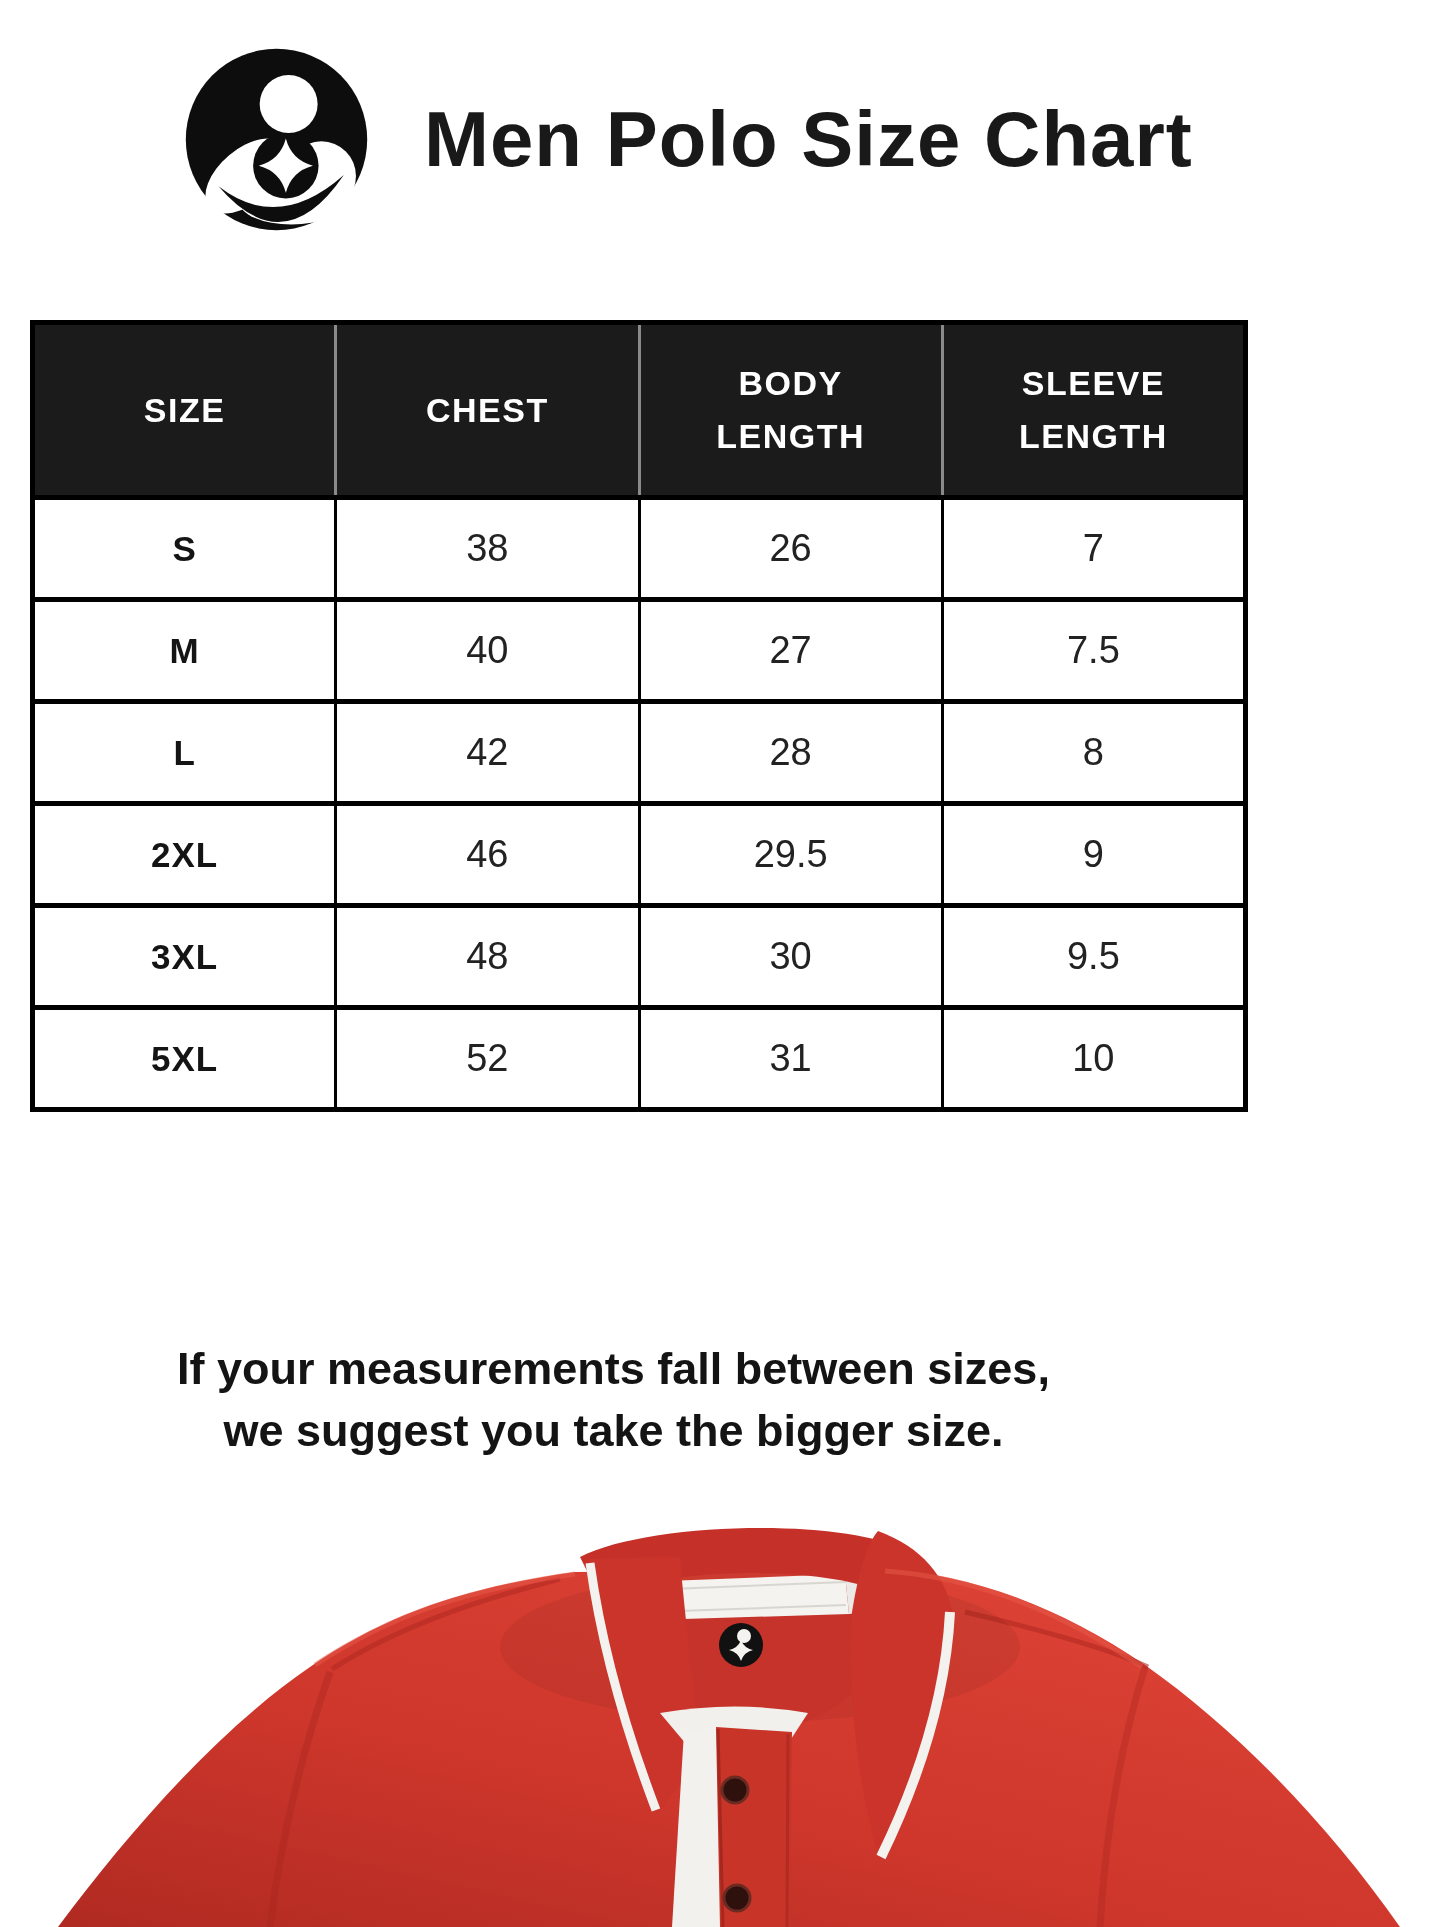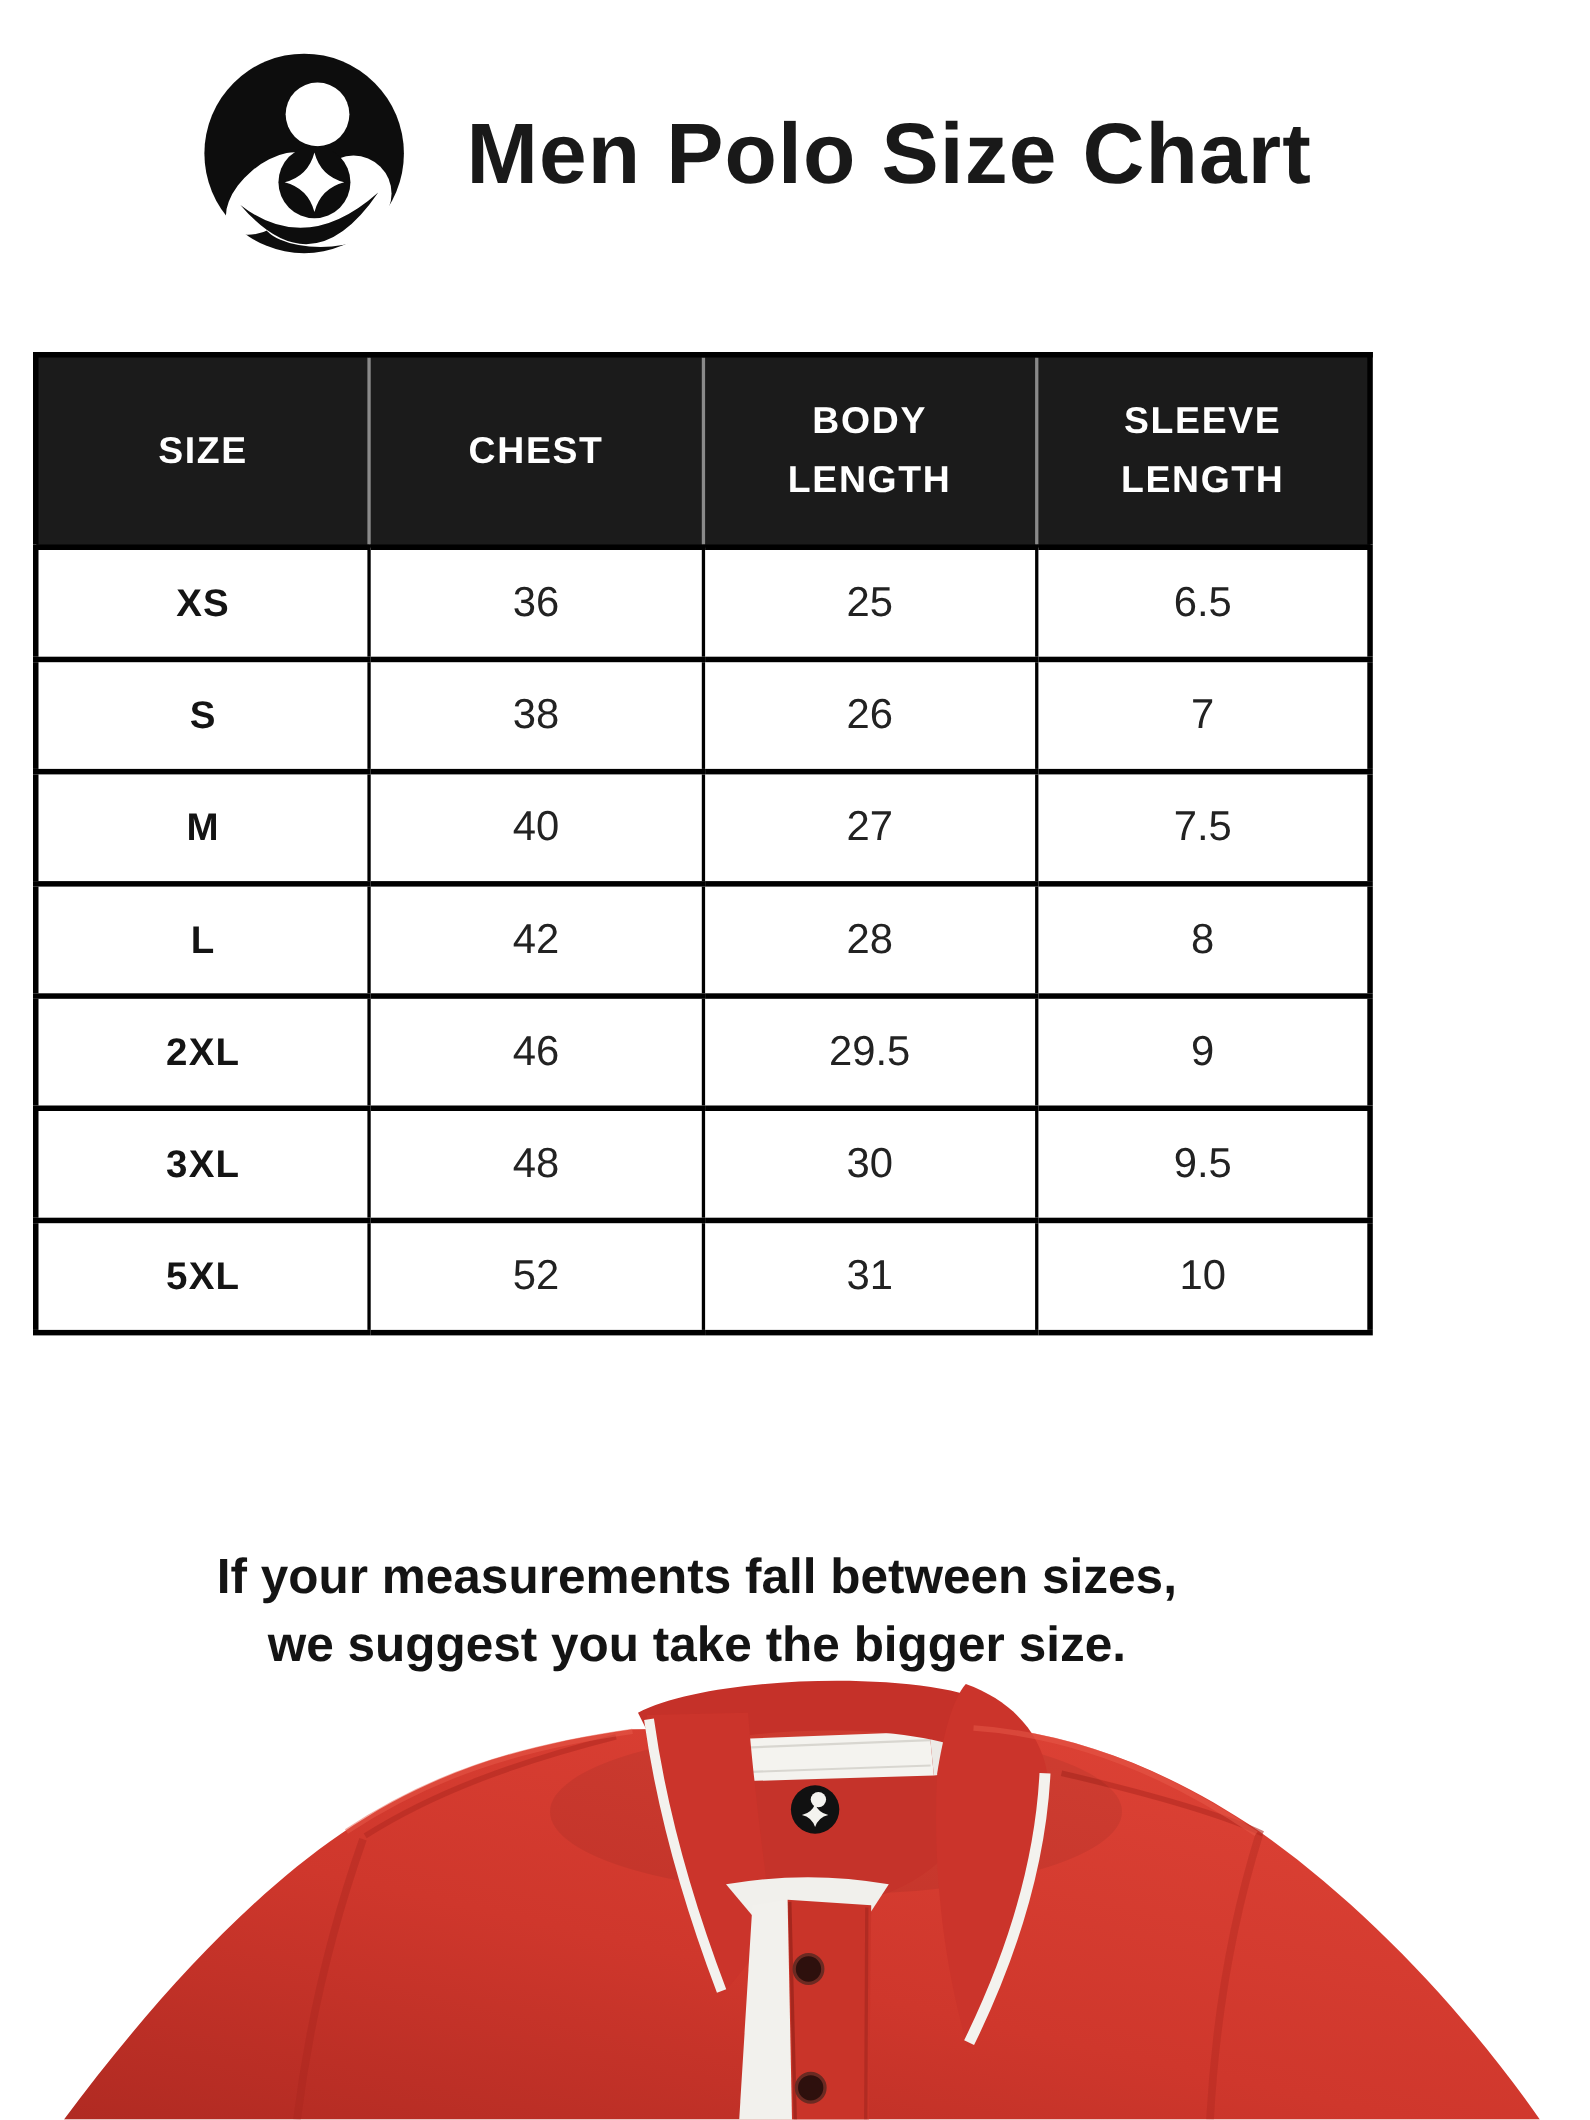--- a/index.html
+++ b/index.html
@@ -30,22 +30,22 @@
   }
   .size-table th:first-child{border-left:none;}
   .size-table td{
     background:#ffffff;height:95px;text-align:center;vertical-align:middle;
     border:3px solid #000;border-top-width:5px;border-bottom-width:5px;
     font-size:38px;font-weight:400;color:#222;
   }
   .size-table td.size-label{font-weight:700;font-size:35px;color:#141414;letter-spacing:1px;}
   
   .size-note{
-    position:absolute;left:0;top:1402px;width:1227px;text-align:center;
-    font-size:45px;font-weight:700;line-height:62px;color:#141414;padding-left:20px;
+    position:absolute;left:0;top:1338px;width:1227px;text-align:center;
+    font-size:45px;font-weight:700;line-height:62px;color:#141414;
   }
   
   .polo-figure{position:absolute;left:0;top:1517px;width:1445px;height:410px;}
 </style>
 </head>
 <body>
 
 <div class="page">
 
   <svg class="brand-logo" viewBox="0 0 200 200" aria-hidden="true">
@@ -72,26 +72,20 @@
       <tr>
         <th>SIZE</th>
         <th>CHEST</th>
         <th>BODY
 LENGTH</th>
         <th>SLEEVE
 LENGTH</th>
       </tr>
     </thead>
     <tbody>
-      <tr>
-        <td class="size-label">XS</td>
-        <td>36</td>
-        <td>25</td>
-        <td>6.5</td>
-      </tr>
       <tr>
         <td class="size-label">S</td>
         <td>38</td>
         <td>26</td>
         <td>7</td>
       </tr>
       <tr>
         <td class="size-label">M</td>
         <td>40</td>
         <td>27</td>

